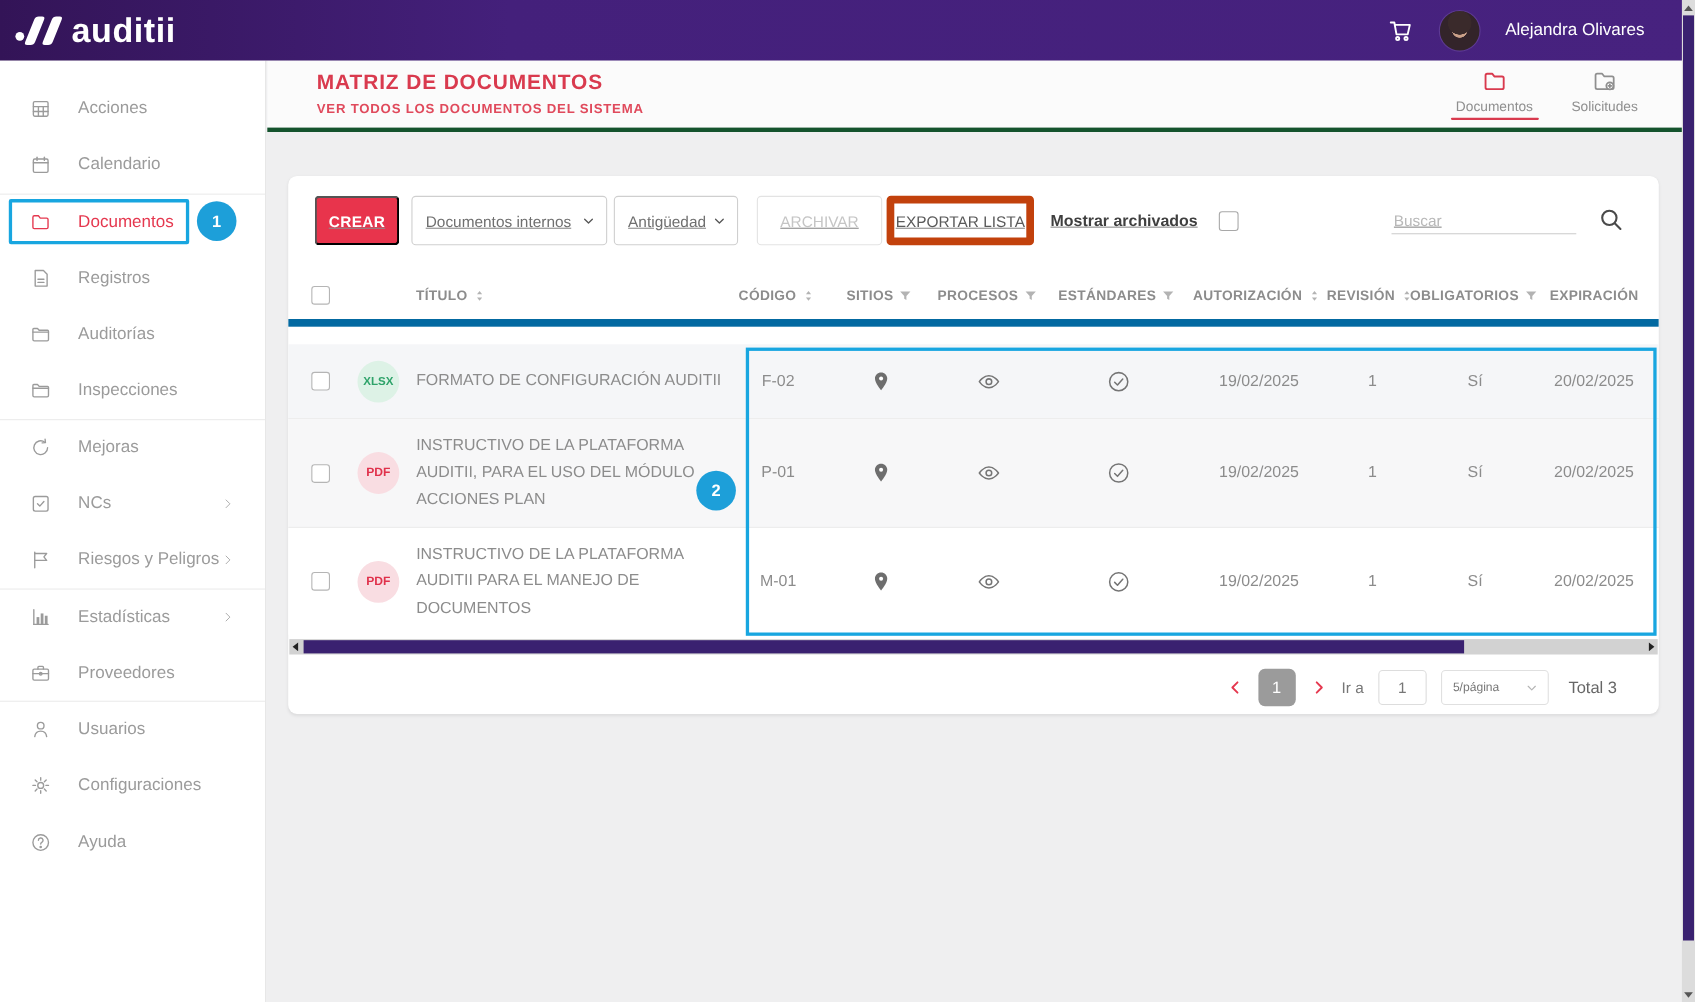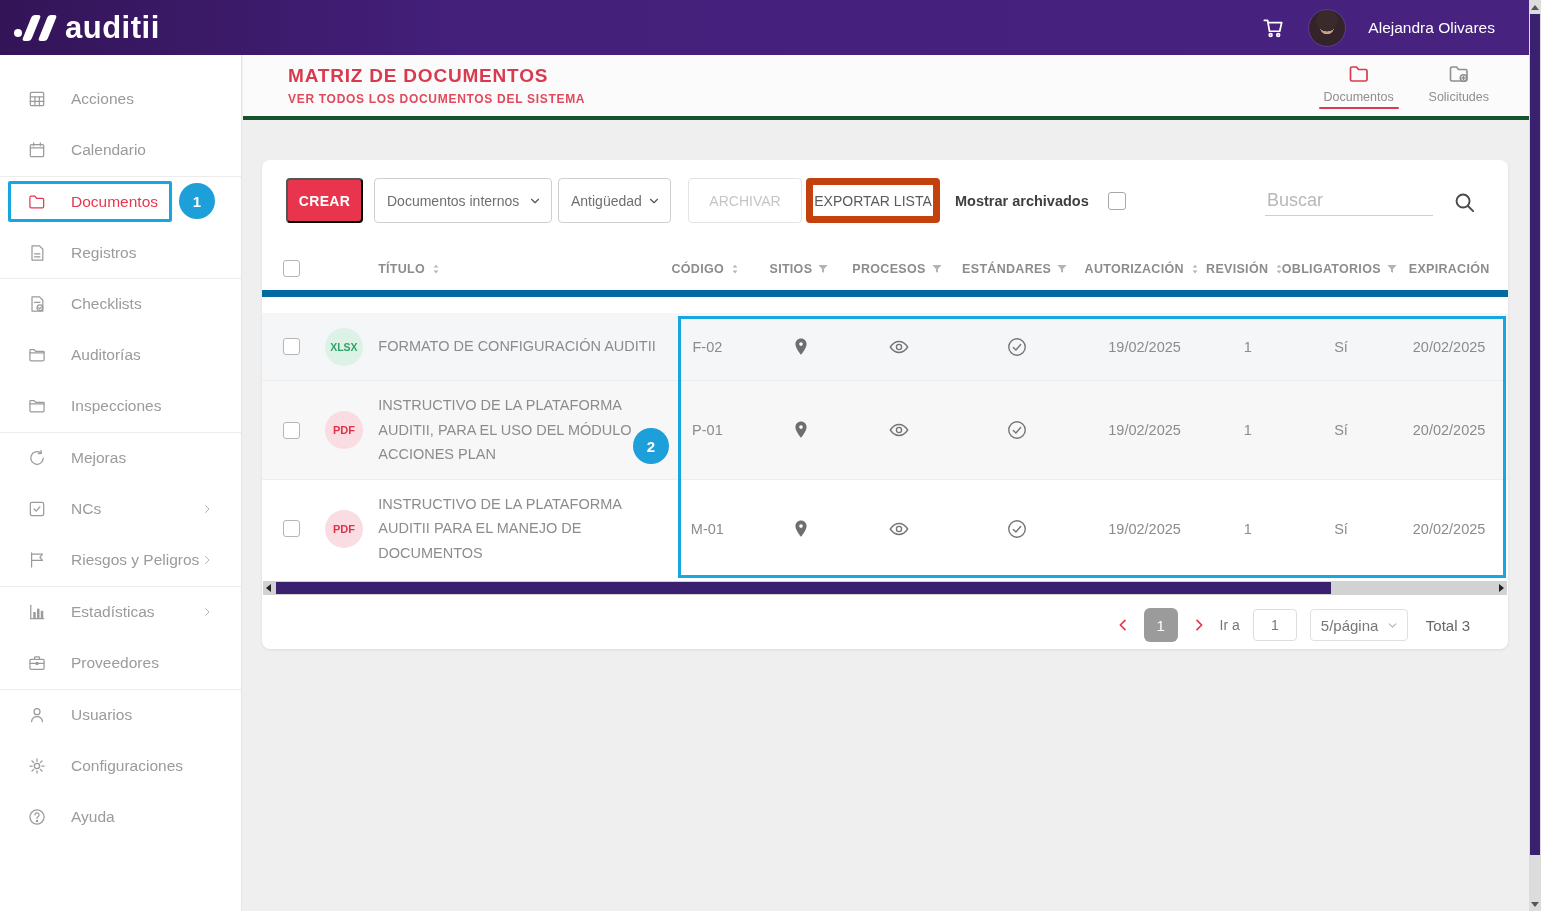--- a/index.html
+++ b/index.html
@@ -57,36 +57,36 @@
   .tabs { margin-left:auto; display:flex; gap:30px; }
   .tab { display:flex; flex-direction:column; align-items:center; cursor:pointer; }
   .tab .ticon { width:24px; height:24px; }
   .tab .tlabel { font-size:12.5px; color:#8f8f8f; margin-top:4px; }
   .tab-underline { width:80px; height:2px; background:#d93a4e; margin-top:3px; border-radius:1px; }
 
   
   .card { position:absolute; left:19px; top:105px; width:1246px; height:489px; background:#fff;
           border-radius:8px; box-shadow:0 1px 3px rgba(0,0,0,0.08); overflow:hidden; }
 
-  .toolbar { margin:18px 0 0 24px; height:45px; display:flex; align-items:center; }
+  .toolbar { margin:18px 0 0 24px; height:45px; display:flex; align-items:center;text-decoration:underline; }
   .btn { height:45px; border-radius:4px; display:flex; align-items:center; justify-content:center;
          font-size:14px; cursor:pointer; background:#fff; }
   .btn-create { width:77px; background:#e8344c; color:#fff; font-weight:bold; letter-spacing:0.3px; }
   .select { height:45px; border:1px solid #cfcfcf; border-radius:4px; background:#fff; color:#6f6f6f;
             font-size:14px; display:flex; align-items:center; justify-content:space-between;
             padding:0 9px 0 12px; cursor:pointer; }
   .sel-type { width:178px; margin-left:11px; }
   .sel-age { width:113px; margin-left:6px; }
   .btn-archive { width:114px; margin-left:17px; border:1px solid #e3e3e3; color:#c5c5c5; }
   .btn-export { width:134px; margin-left:4px; border:7px solid #c2410c; color:#5a5a5a; }
   .chk-label { margin-left:15px; font-size:14.5px; font-weight:600; color:#3f3f3f; }
   .checkbox { width:18px; height:18px; border:1.5px solid #a8a8a8; border-radius:3px; background:#fff; flex:none; }
   .toolbar .checkbox { margin-left:19px; }
   .search-wrap { margin-left:auto; display:flex; align-items:flex-end; padding-right:32px; }
-  .search-input { width:168px; border:none; border-bottom:1px solid #cfcfcf; font-size:18px;
+  .search-input { width:168px; border:none; border-bottom:1px solid #cfcfcf; font-size:14px;
                   padding:4px 2px; color:#555; outline:none; font-family:inherit; background:transparent; }
   .search-input::placeholder { color:#b8b8b8; }
   .search-ic { width:23px; height:23px; margin-left:20px; margin-bottom:2px; }
 
   
   .thead { margin-top:24px; height:50px; display:flex; align-items:center;
            font-size:12.5px; font-weight:bold; color:#8c8c8c; letter-spacing:0.3px;
            border-bottom:7px solid #0369a1; }
   .th { display:flex; align-items:center; justify-content:center; gap:4px; }
   .c-check { width:48px; padding-left:21px; justify-content:flex-start; display:flex; }
@@ -121,21 +121,21 @@
   .pager { position:absolute; left:0; right:0; top:443px; height:44px; display:flex;
            align-items:center; justify-content:flex-end; gap:13px; padding-right:38px; }
   .pg-chev { width:16px; height:16px; stroke:#e5384f; stroke-width:2.6; fill:none;
              stroke-linecap:round; stroke-linejoin:round; cursor:pointer; }
   .pg-num { width:34px; height:34px; border-radius:6px; background:#9b9b9b; color:#fff;
             font-size:15px; display:flex; align-items:center; justify-content:center; cursor:pointer; }
   .pg-goto-label { font-size:14px; color:#777; }
   .pg-goto-input { width:44px; height:32px; border:1px solid #ddd; border-radius:4px; text-align:center;
                    font-size:14px; color:#777; font-family:inherit; outline:none; }
   .pg-size { width:98px; height:32px; border:1px solid #e0e0e0; border-radius:4px; color:#777;
-             font-size:15px; display:flex; align-items:center; justify-content:space-between;
+             font-size:11px; display:flex; align-items:center; justify-content:space-between;
              padding:0 8px 0 10px; cursor:pointer; background:#fff; }
   .pg-total { font-size:15px; color:#666; margin-left:5px; }
 
   
   .hl-box { position:absolute; border:3px solid #18a6e0; z-index:30; }
   .hl-box-1 { left:8px; top:181px; width:164px; height:41px; border-radius:2px; }
   .hl-box-2 { left:678px; top:316px; width:828px; height:262px; }
   .callout { position:absolute; width:36px; height:36px; border-radius:50%; background:#1d9fd9;
              color:#fff; font-size:15px; font-weight:bold; display:flex; align-items:center;
              justify-content:center; z-index:31; }
@@ -302,26 +302,20 @@
           <use href="#sym-folder"></use>
         </svg>
       <span class="lbl">Documentos</span>
     </li>
     <li class="side-item">
       <svg class="ic ic20">
           <use href="#sym-file"></use>
         </svg>
       <span class="lbl">Registros</span>
     </li>
-    <li class="side-item divided">
-      <svg class="ic ic20">
-          <use href="#sym-file-check"></use>
-        </svg>
-      <span class="lbl">Checklists</span>
-    </li>
     <li class="side-item">
       <svg class="ic ic20">
           <use href="#sym-folder-tab"></use>
         </svg>
       <span class="lbl">Auditorías</span>
     </li>
     <li class="side-item">
       <svg class="ic ic20">
           <use href="#sym-folder-tab"></use>
         </svg>

